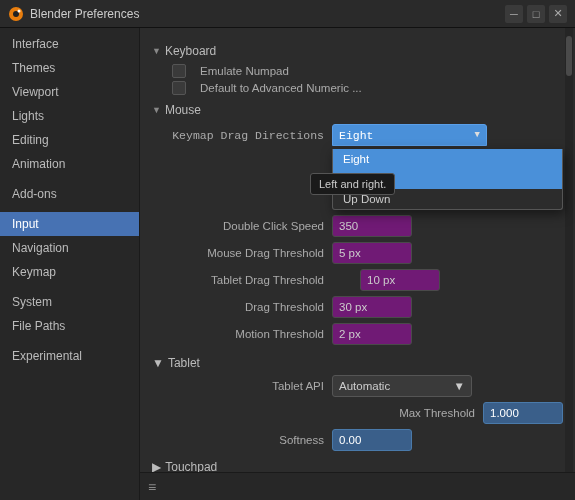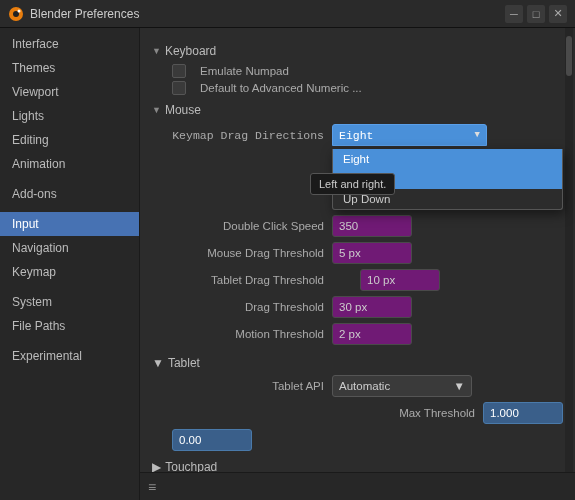--- a/index.html
+++ b/index.html
@@ -402,20 +402,21 @@
       <div class="tablet-api-dropdown">
         <span>Automatic</span>
         <span class="arrow">▼</span>
       </div>
     </div>
     <div class="field-row" style="padding-left: 20px; justify-content: flex-end;">
       <div class="field-label" style="width: 160px;">Max Threshold</div>
       <div class="number-field blue">1.000</div>
     </div>
     <div class="field-row" style="padding-left: 20px;">
+      <div class="field-label" style="width: 160px;">Softness</div>
       <div class="number-field blue">0.00</div>
     </div>
 
     <div class="collapsible-header" style="margin-top: 8px;">
       <span class="triangle">▶</span>
       <span>Touchpad</span>
     </div>
 
     <div class="collapsible-header">
       <span class="triangle">▶</span>

